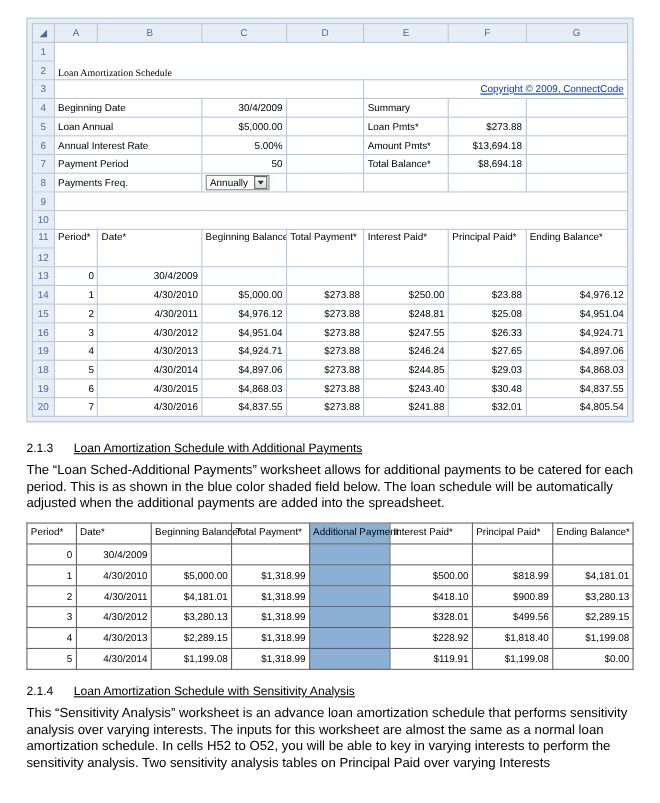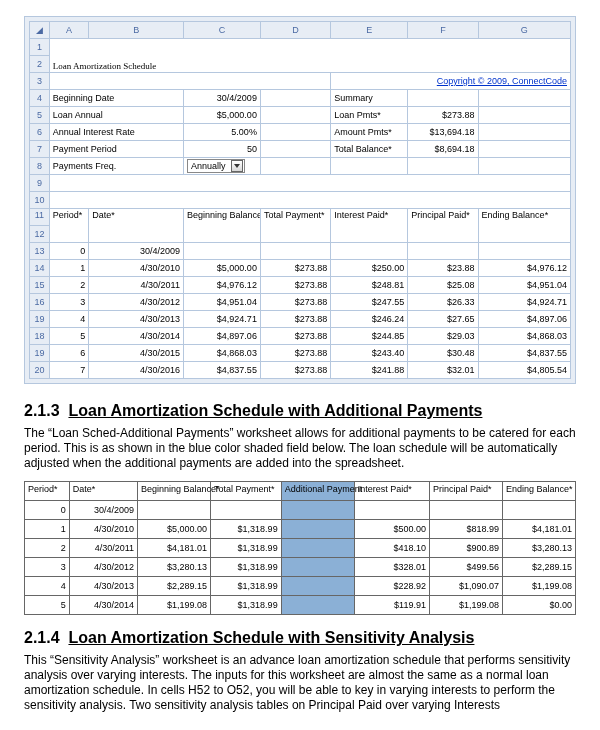--- a/index.html
+++ b/index.html
@@ -11,21 +11,21 @@
   table.xl thead th.row,table.xl tbody th.row{background:#e7edf5;color:#4b6aa3;text-align:center;font-weight:normal;width:16px}
   .title-cell{font-family:Georgia,serif;font-size:16px;vertical-align:bottom}
   .copyright{color:#0033cc;text-decoration:underline;font-size:9px;text-align:right}
   .underline{border-bottom:1px solid #000}
   .val-r{text-align:right}
   .thead-a{vertical-align:top}
   .dropdown{display:inline-flex;align-items:center;border:1px solid #888;padding:0 1px;height:12px;background:#fff}
   .dropdown .dd-txt{font-size:9px;padding:0 6px 0 2px}
   .dropdown .dd-btn{width:10px;height:10px;border:1px solid #666;background:linear-gradient(#fff,#d8d8d8);display:flex;align-items:center;justify-content:center}
   .dropdown .dd-btn svg{width:6px;height:4px}
-  h3.sec{font-size:16px;font-weight:bold;margin:14px 0 6px 0}
+  h3.sec{font-size:11px;font-weight:normal;margin:14px 0 6px 0}
   h3.sec .num{display:inline-block;min-width:40px}
   h3.sec .title{text-decoration:underline}
   p.body{font-size:12px;line-height:1.25;margin:0 0 10px 0}
   table.plain{border-collapse:collapse;width:100%;table-layout:fixed;margin-bottom:6px}
   table.plain td,table.plain th{border:1px solid #666;font-size:9px;padding:2px 3px;height:14px;white-space:nowrap}
   table.plain thead th{font-weight:normal;text-align:left;vertical-align:top}
   .hl{background:#8bb0d6}
   .r{text-align:right}
 </style>
 </head>
@@ -300,21 +300,21 @@
         <td class="r">$499.56</td>
         <td class="r">$2,289.15</td>
       </tr>
       <tr>
         <td class="r">4</td>
         <td class="r">4/30/2013</td>
         <td class="r">$2,289.15</td>
         <td class="r">$1,318.99</td>
         <td class="hl r"></td>
         <td class="r">$228.92</td>
-        <td class="r">$1,090.07</td>
+        <td class="r">$1,818.40</td>
         <td class="r">$1,199.08</td>
       </tr>
       <tr>
         <td class="r">5</td>
         <td class="r">4/30/2014</td>
         <td class="r">$1,199.08</td>
         <td class="r">$1,318.99</td>
         <td class="hl r"></td>
         <td class="r">$119.91</td>
         <td class="r">$1,199.08</td>

